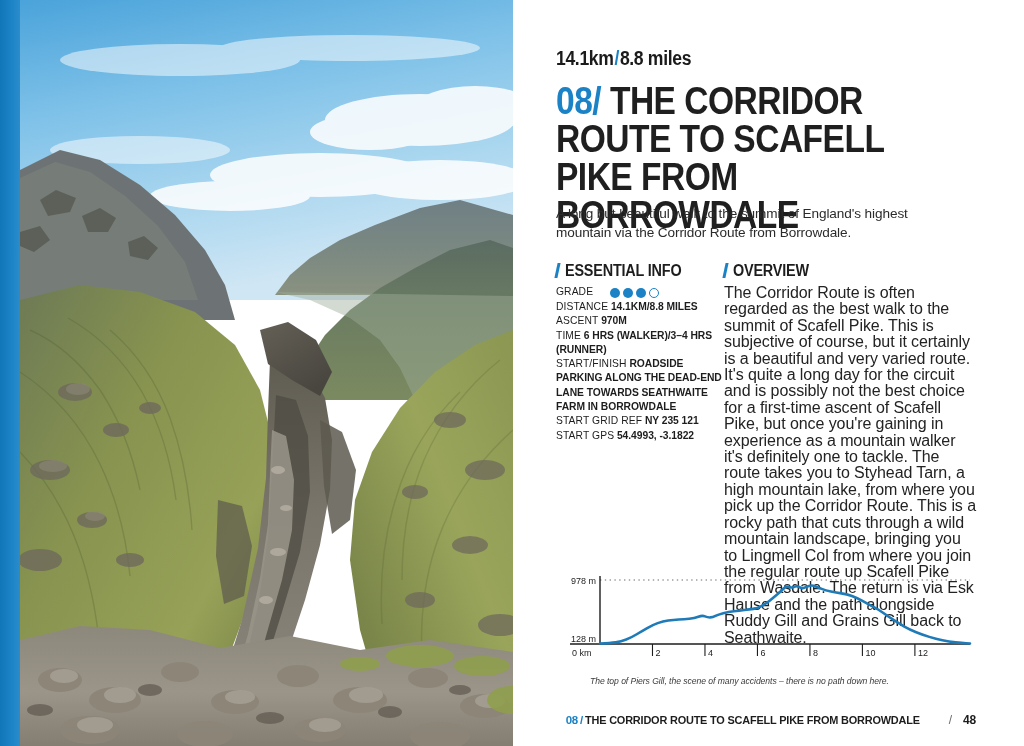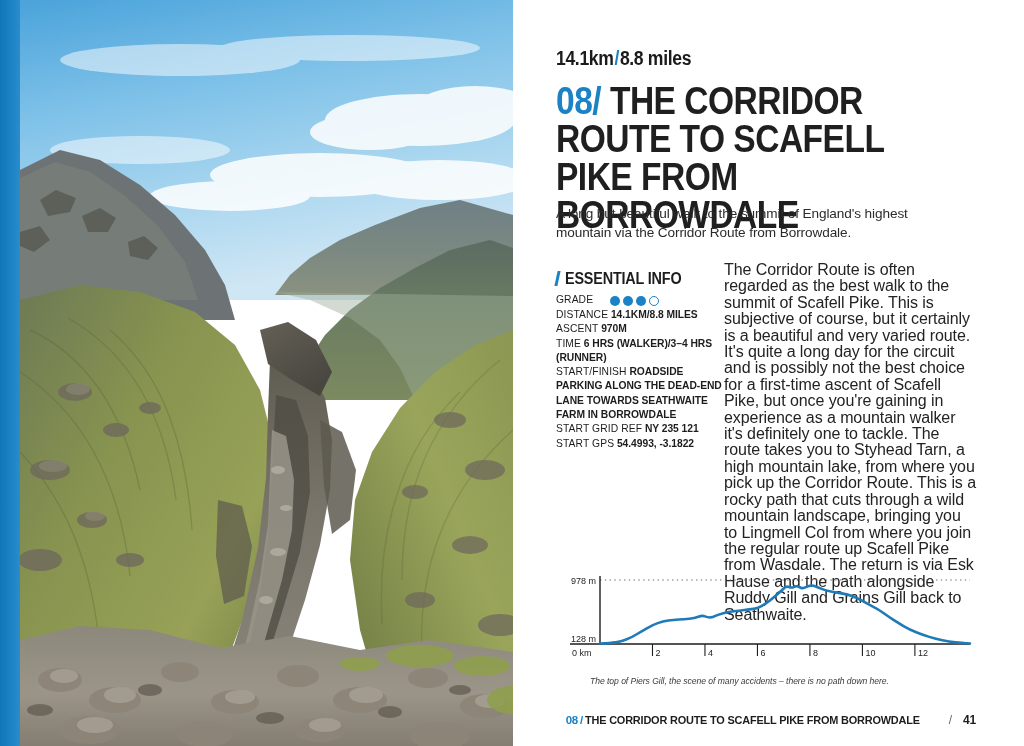--- a/index.html
+++ b/index.html
@@ -48,21 +48,21 @@
   .title .slash { color:#1b82c5; font-weight:700; }
 
   .standfirst {
     position:absolute; left:0; top:204px; width:400px;
     font-size:13.6px; line-height:19px; color:#2b2b2b;
     letter-spacing:-0.1px;
   }
 
   
   .cols { position:absolute; left:0; top:262px; width:420px; }
-  .col-left  { position:absolute; left:0;   top:8px; width:166px; }
+  .col-left  { position:absolute; left:0;   top:0; width:166px; }
   .col-right { position:absolute; left:168px; top:0; width:252px; }
 
   .sec-head {
     display:flex; align-items:flex-start; gap:6px;
     font-size:16px; font-weight:700; color:#1d1d1d;
     letter-spacing:-0.2px; margin-bottom:5px;
     font-family:"Liberation Sans Narrow","Liberation Sans",sans-serif;
     text-transform:uppercase;
   }
   .sec-head .bar {
@@ -352,20 +352,24 @@
             <span class="val">NY 235 121</span>
           </div>
           <div class="row">
             <span class="lbl">START GPS</span>
             <span class="val">54.4993, -3.1822</span>
           </div>
         </div>
       </div>
 
       <div class="col-right">
+        <div class="sec-head">
+          <span class="bar"></span>
+          <span class="txt">OVERVIEW</span>
+        </div>
         <p class="body-txt">The Corridor Route is often regarded as the best walk to the summit of Scafell Pike. This is subjective of course, but it certainly is a beautiful and very varied route. It's quite a long day for the circuit and is possibly not the best choice for a first-time ascent of Scafell Pike, but once you're gaining in experience as a mountain walker it's definitely one to tackle. The route takes you to Styhead Tarn, a high mountain lake, from where you pick up the Corridor Route. This is a rocky path that cuts through a wild mountain landscape, bringing you to Lingmell Col from where you join the regular route up Scafell Pike from Wasdale. The return is via Esk Hause and the path alongside Ruddy Gill and Grains Gill back to Seathwaite.</p>
       </div>
     </div>
 
     <div class="chart-wrap">
       <svg id="elev-svg" width="420" height="100" viewBox="0 0 420 100">
 
         <line id="topdots" x1="44" y1="8" x2="414" y2="8" stroke="#6b6b6b" stroke-width="1" stroke-dasharray="1.4 3.4"></line>
 
         <line x1="44" y1="4" x2="44" y2="72" stroke="#1d1d1d" stroke-width="1.4"></line>
@@ -395,16 +399,16 @@
 
     <div class="chart-caption">The top of Piers Gill, the scene of many accidents – there is no path down here.</div>
 
   </div>
 
   <div class="footer">
     <span class="fnum">08</span>
     <span class="fslash">/</span>
     <span class="ftitle">THE CORRIDOR ROUTE TO SCAFELL PIKE FROM BORROWDALE</span>
     <span class="fsep">/</span>
-    <span class="fpage">41</span>
+    <span class="fpage">48</span>
   </div>
 
 </div>
 
 </body></html>

